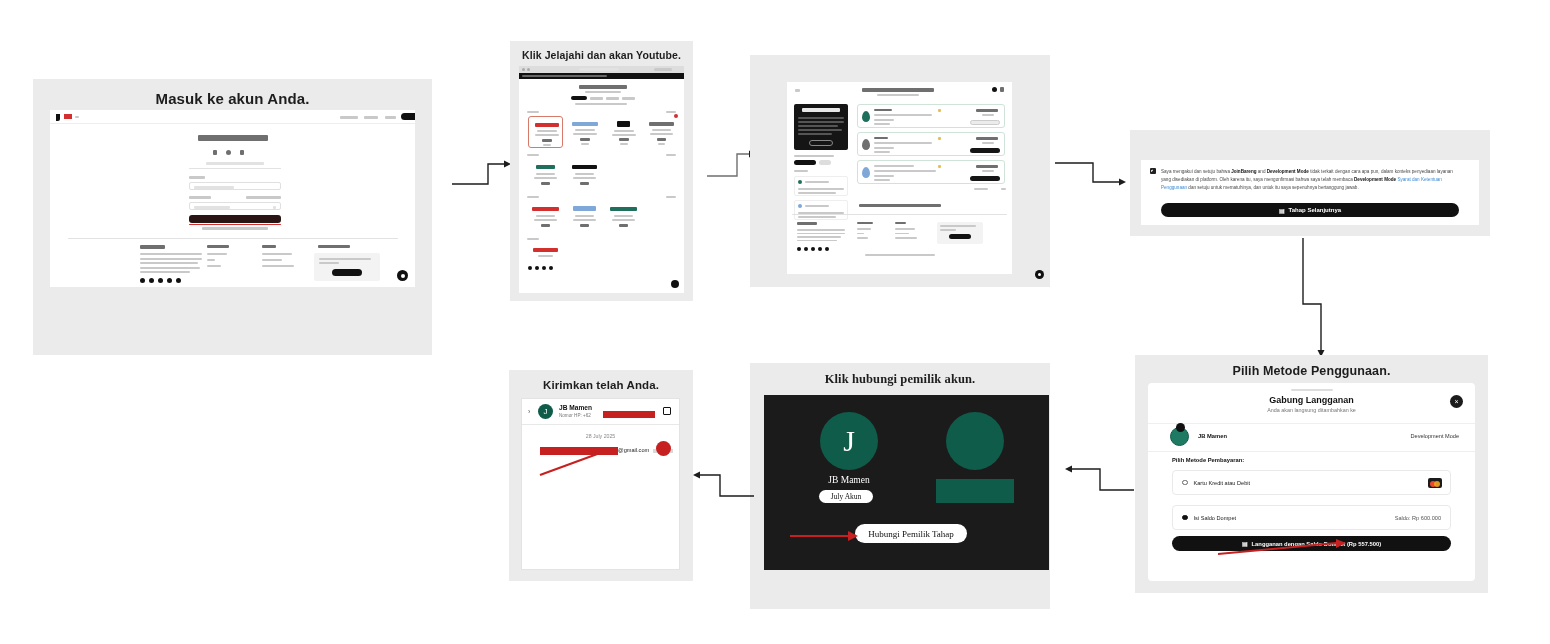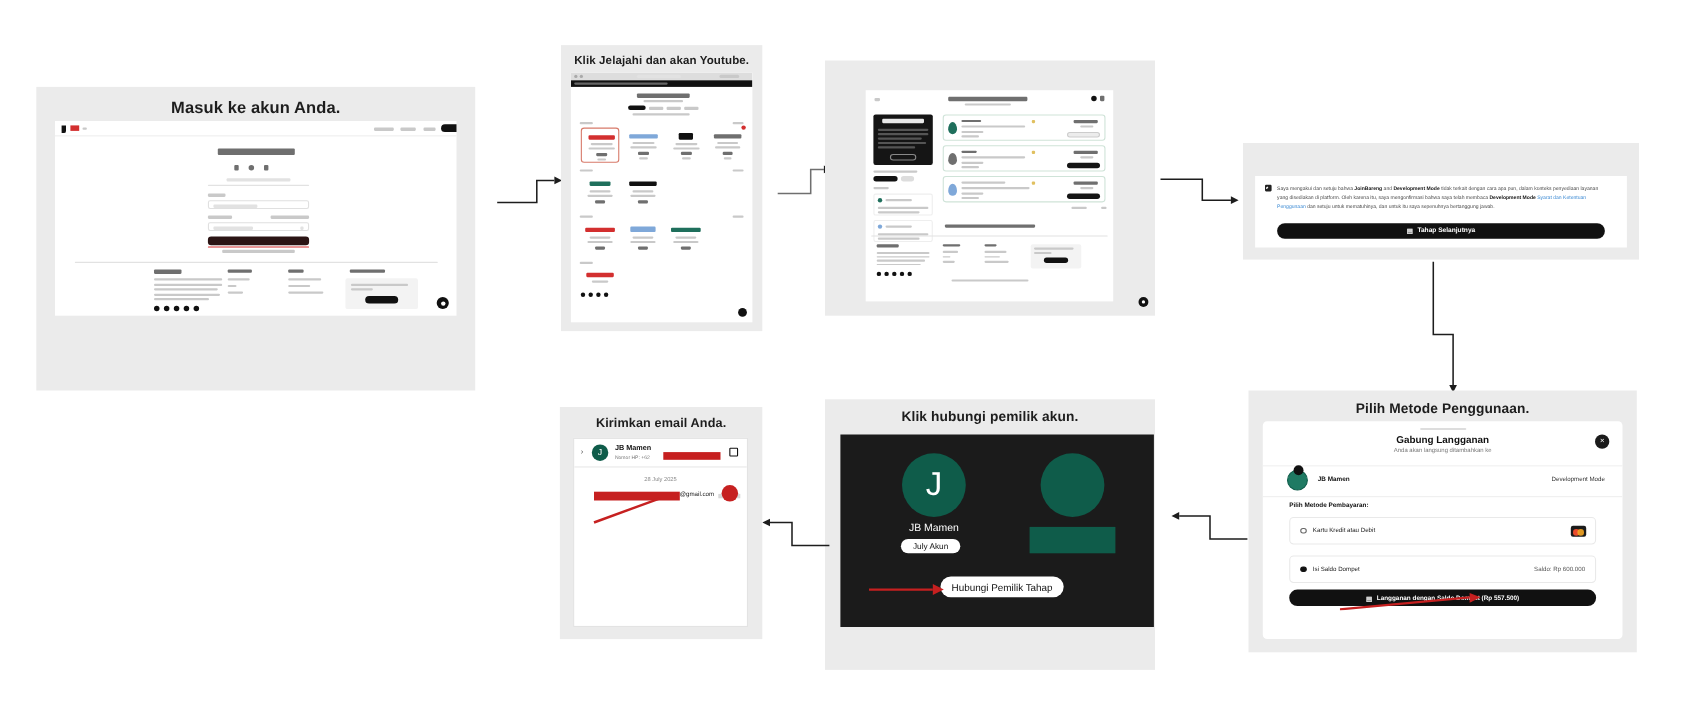--- a/index.html
+++ b/index.html
@@ -69,21 +69,21 @@
     background:#111; color:#fff; border-radius:20px;
     display:flex; align-items:center; justify-content:center; gap:4px;
   }
 
   
   #p5 { left:509px; top:370px; width:184px; height:211px; }
   #p5 .panel-title { font-size:11.5px; padding-top:9px; }
   #p5 .shot { left:12px; top:28px; width:159px; height:172px; border:1px solid #e3e3e3; }
 
   
-  #p6 { left:750px; top:363px; width:300px; height:246px; }
+  #p6 { left:750px; top:363px; width:300px; height:246px;font-family:Liberation Serif, serif; }
   #p6 .panel-title { font-size:12.5px; padding-top:9px; }
   #p6 .shot { left:14px; top:32px; width:285px; height:175px; background:#1b1b1b; }
   .av-circle {
     border-radius:50%; background:#0f5c4a; color:#fff;
     display:flex; align-items:center; justify-content:center;
   }
   .chip-white {
     background:#fff; color:#111; border-radius:11px;
     display:flex; align-items:center; justify-content:center;
   }
@@ -533,21 +533,21 @@
   </div>
 
   <div class="conn" style="left:690px;top:468px;">
     <svg width="66" height="30">
       <polyline points="64,28 30,28 30,7 10,7" fill="none" stroke="#1d1d1d" stroke-width="1.4"></polyline>
       <polygon points="10,3.5 3,7 10,10.5" fill="#1d1d1d"></polygon>
     </svg>
   </div>
 
   <div class="panel" id="p5">
-    <div class="panel-title">Kirimkan email Anda.</div>
+    <div class="panel-title">Kirimkan telah Anda.</div>
     <div class="shot">
       <div style="position:absolute;left:0;top:0;width:100%;height:26px;border-bottom:1px solid #e8e8e8;">
         <div style="position:absolute;left:6px;top:9px;color:#555;font-size:7px;">›</div>
         <div class="av-circle" style="position:absolute;left:16px;top:5px;width:15px;height:15px;font-size:8px;">
           <span>J</span>
         </div>
         <div style="position:absolute;left:37px;top:5px;font-size:6.6px;font-weight:bold;color:#111;">JB Mamen</div>
         <div style="position:absolute;left:37px;top:14px;font-size:4.6px;color:#777;">Nomor HP: +62</div>
         <div style="position:absolute;left:81px;top:12px;width:52px;height:7px;background:#c62020;"></div>
         <div style="position:absolute;right:8px;top:8px;width:8px;height:8px;border:1.2px solid #111;border-radius:1px;"></div>

